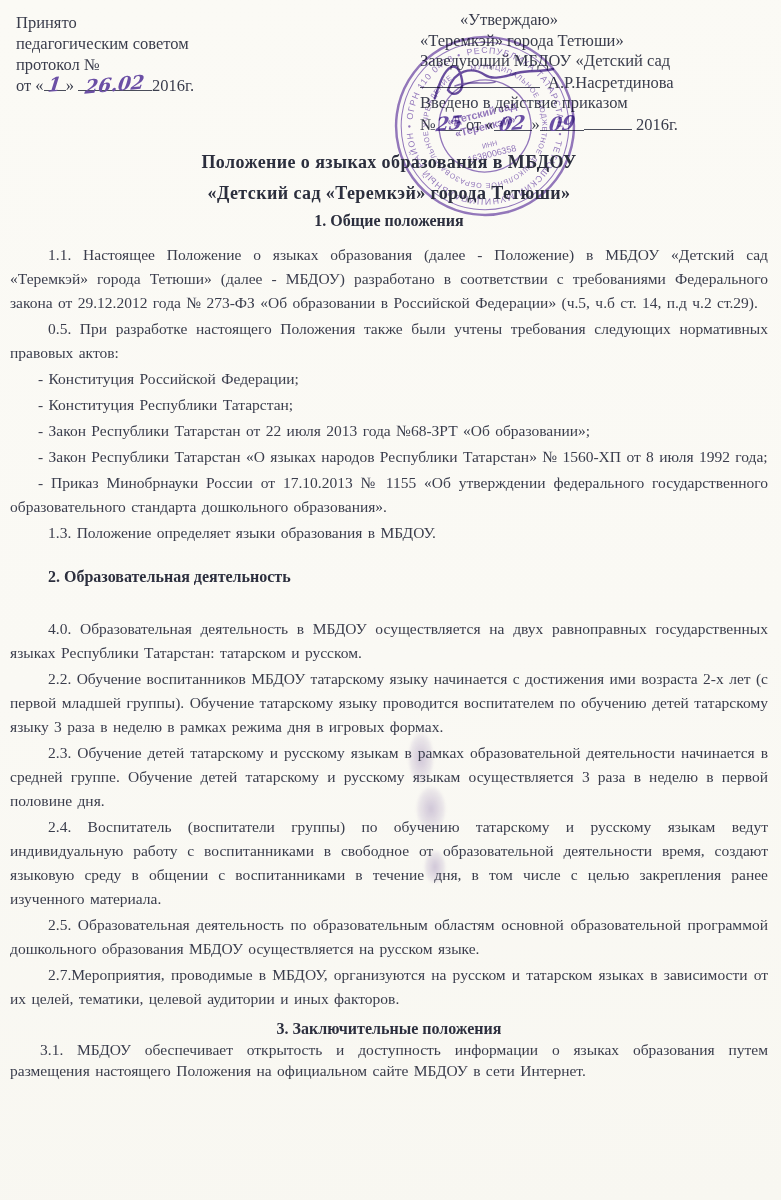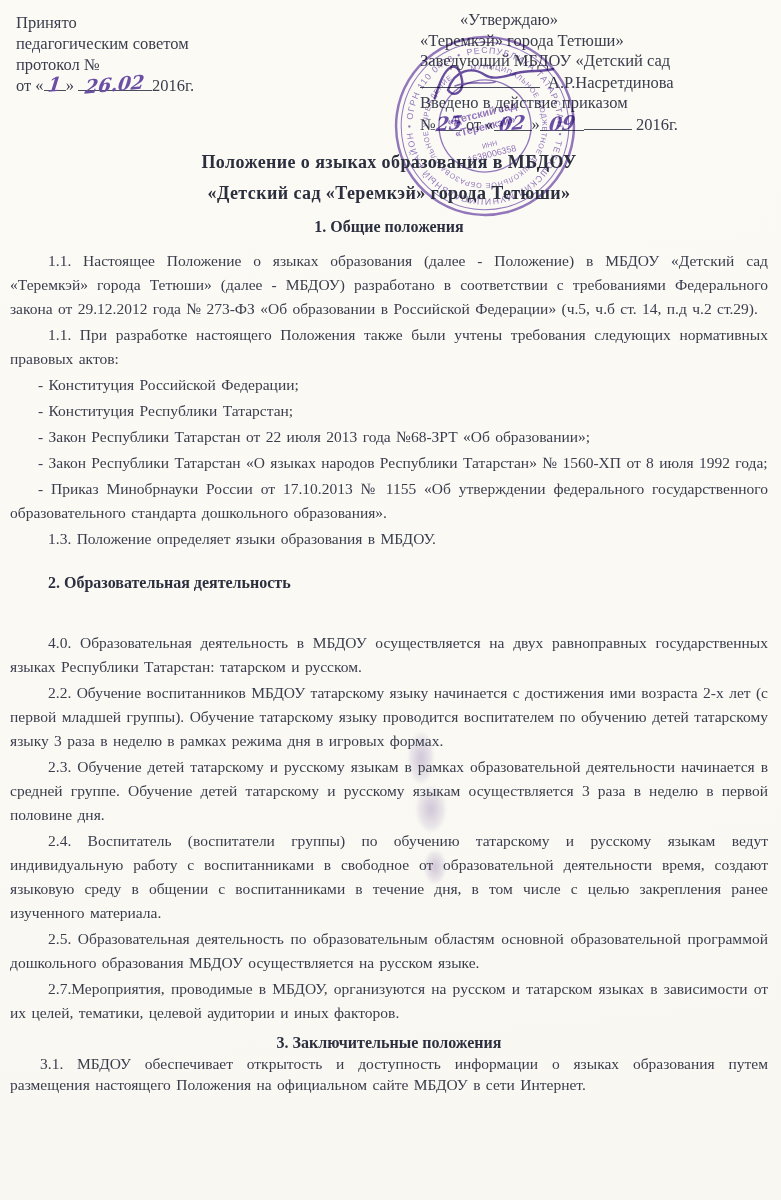--- a/index.html
+++ b/index.html
@@ -57,22 +57,22 @@
   
   .main{position:absolute;left:10px;top:0;width:758px;}
   .doc-title{
     margin:147px 0 0;text-align:center;
     font-weight:bold;font-size:18px;line-height:31px;
     color:#2c2f3e;letter-spacing:.4px;
   }
   .sec-heading{
     font-weight:bold;font-size:16px;color:#2c2f3e;line-height:24px;
   }
-  .sec-heading.centered{text-align:center;margin:6px 0 10px;}
-  .sec-heading.left{margin:20px 0 36px;text-indent:38px;}
+  .sec-heading.centered{text-align:center;margin:0 0 10px;}
+  .sec-heading.left{margin:20px 0 28px;text-indent:38px;}
   .para{
     margin:0 0 2px;font-size:15.5px;line-height:24px;
     text-align:justify;text-indent:38px;word-spacing:1.5px;
   }
   .para.li{text-indent:28px;}
   .sec3-heading{margin:6px 0 0;text-align:center;font-weight:bold;font-size:16px;line-height:23px;color:#2c2f3e;}
   .para.last{line-height:20.5px;margin:0;text-indent:30px;}
 </style>
 </head>
 <body>
@@ -138,21 +138,21 @@
   <div class="smudge s3"></div>
 
   <div class="main">
     <div class="doc-title">
       <div>Положение о языках образования в МБДОУ</div>
       <div>«Детский сад «Теремкэй» города Тетюши»</div>
     </div>
 
     <div class="sec-heading centered">1. Общие положения</div>
     <p class="para">1.1. Настоящее Положение о языках образования (далее - Положение) в МБДОУ «Детский сад «Теремкэй» города Тетюши» (далее - МБДОУ) разработано в соответствии с требованиями Федерального закона от 29.12.2012 года № 273-ФЗ «Об образовании в Российской Федерации» (ч.5, ч.б ст. 14, п.д ч.2 ст.29).</p>
-    <p class="para">1.1. При разработке настоящего Положения также были учтены требования следующих нормативных правовых актов:</p>
+    <p class="para">0.5. При разработке настоящего Положения также были учтены требования следующих нормативных правовых актов:</p>
     <p class="para li">- Конституция Российской Федерации;</p>
     <p class="para li">- Конституция Республики Татарстан;</p>
     <p class="para li">- Закон Республики Татарстан от 22 июля 2013 года №68-ЗРТ «Об образовании»;</p>
     <p class="para li">- Закон Республики Татарстан «О языках народов Республики Татарстан» № 1560-ХП от 8 июля 1992 года;</p>
     <p class="para li">- Приказ Минобрнауки России от 17.10.2013 № 1155 «Об утверждении федерального государственного образовательного стандарта дошкольного образования».</p>
     <p class="para">1.3. Положение определяет языки образования в МБДОУ.</p>
 
     <div class="sec-heading left">2. Образовательная деятельность</div>
     <p class="para">4.0. Образовательная деятельность в МБДОУ осуществляется на двух равноправных государственных языках Республики Татарстан: татарском и русском.</p>
     <p class="para">2.2. Обучение воспитанников МБДОУ татарскому языку начинается с достижения ими возраста 2-х лет (с первой младшей группы). Обучение татарскому языку проводится воспитателем по обучению детей татарскому языку 3 раза в неделю в рамках режима дня в игровых формах.</p>

